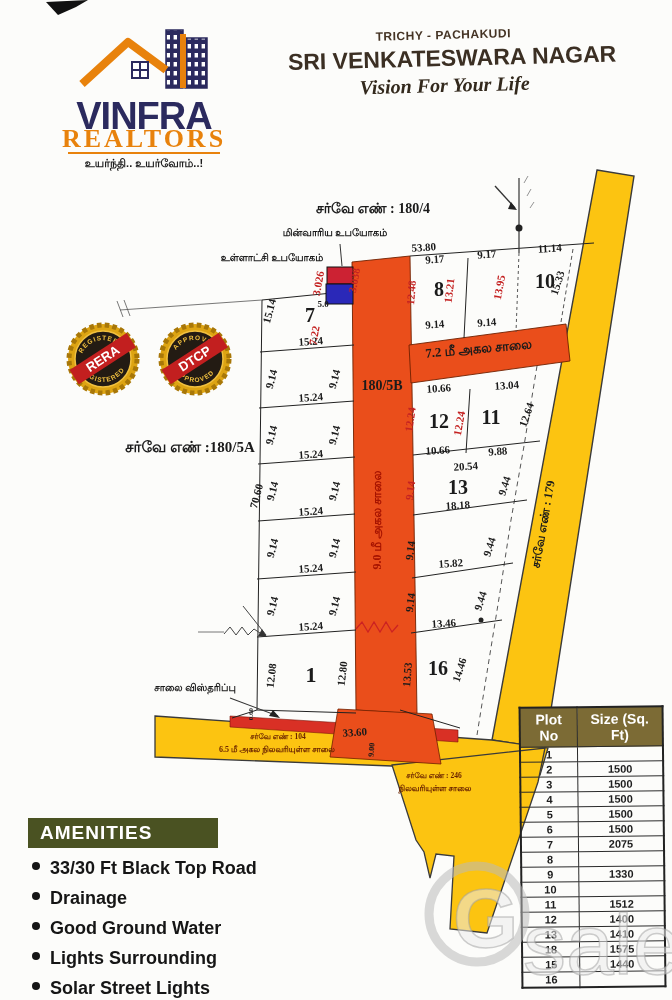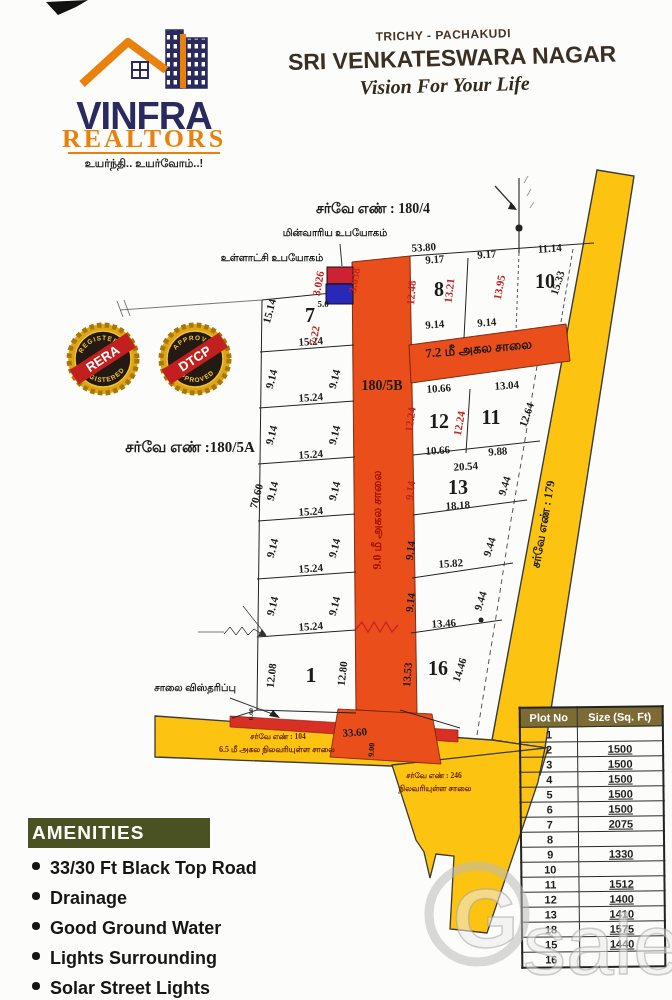--- a/index.html
+++ b/index.html
@@ -20,31 +20,31 @@
   .title-main{font-size:23px;font-weight:900;color:#3b2f23;margin-top:3px;letter-spacing:0px;white-space:nowrap;}
   .title-tag{font-size:20px;font-weight:bold;font-style:italic;color:#33291d;
              font-family:"Liberation Serif",serif;margin-top:2px;}
   
   .badge{position:absolute;width:74px;height:74px;}
   .badge.rera{left:66px;top:322px;}
   .badge.dtcp{left:158px;top:322px;}
   
   .amenities{position:absolute;left:28px;top:818px;width:230px;}
   .amenities-header{width:178px;height:30px;background:#4a5222;color:#fff;font-size:19px;
-                    font-weight:900;letter-spacing:1px;line-height:30px;padding-left:4px;}
+                    font-weight:900;letter-spacing:1px;line-height:30px;padding-left:12px;}
   .amenities ul{list-style:none;margin:10px 0 0 0;padding:0;}
   .amenities li{font-size:18px;font-weight:800;color:#151515;margin-bottom:9px;position:relative;padding-left:22px;}
   .amenities li::before{content:"";position:absolute;left:4px;top:4px;width:8px;height:8px;border-radius:50%;background:#151515;}
   
   .plot-table{position:absolute;left:520px;top:706px;border-collapse:collapse;transform:rotate(-0.6deg);}
-  .plot-table th{background:#7c6b35;color:#fff;font-size:11px;font-weight:800;padding:3px 8px;border:1px solid #2a2a2a;}
+  .plot-table th{background:#7c6b35;color:#fff;font-size:14px;font-weight:800;padding:3px 8px;border:1px solid #2a2a2a;}
   .plot-table td{font-size:11px;font-weight:800;color:#1d1d1d;text-align:center;border:1px solid #2a2a2a;
                  height:14px;padding:0 4px;font-family:"Liberation Sans",sans-serif;}
   .plot-table td:first-child{width:48px;}
-  .plot-table td:last-child{width:76px;text-decoration:underline;}
+  .plot-table td:last-child{width:76px;}
   .plot-table{border:2px solid #222;}
   
   svg.map{position:absolute;left:0;top:0;width:672px;height:1000px;
           font-family:"Liberation Serif",serif;}
   
   .watermark{position:absolute;left:415px;top:852px;width:257px;height:140px;pointer-events:none;z-index:9;}
 </style>
 </head>
 <body>
 

